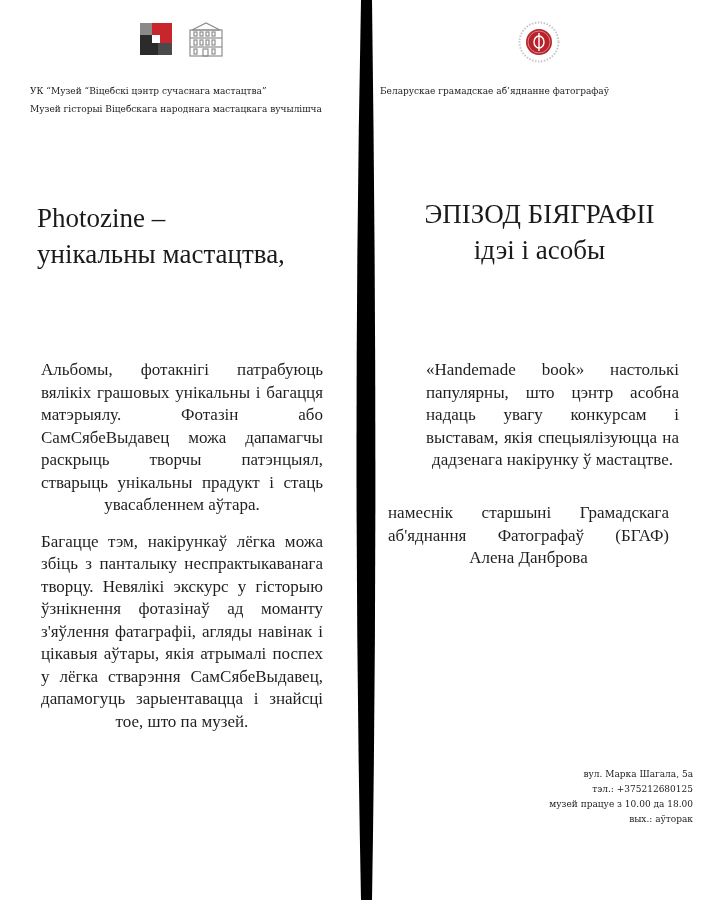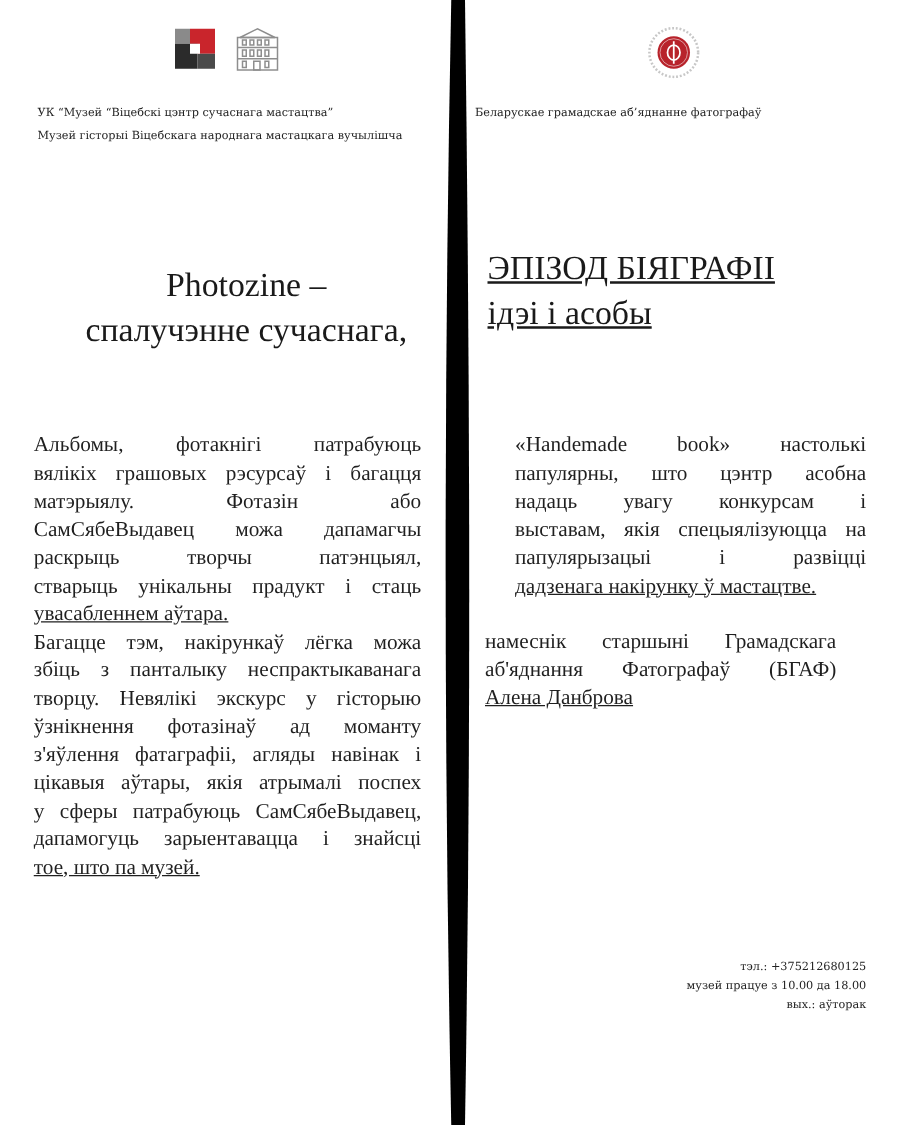--- a/index.html
+++ b/index.html
@@ -21,34 +21,34 @@
     font-size: 9px; text-align: left; color: #222; line-height: 18px;
     font-family: "DejaVu Serif", serif;
   }
   .org-left { left: 30px; top: 82px; width: 320px; }
   .org-right { left: 380px; top: 82px; width: 300px; }
 
   .title {
     font-family: "Liberation Serif", "DejaVu Serif", serif;
     font-size: 27px; line-height: 36px; color: #1a1a1a;
   }
-  .title-left { left: 37px; top: 210px; width: 320px; text-align: center; }
+  .title-left { left: 37px; top: 200px; width: 320px; text-align: left; }
   .title-left .t2 { display: block; }
   .title-right { left: 390px; top: 196px; width: 299px; text-align: right; }
 
   .body-text {
     font-family: "Liberation Serif", "DejaVu Serif", serif;
     font-size: 17px; line-height: 22.5px; color: #1f1f1f;
     text-align: justify; text-align-last: auto;
   }
   .body-left { left: 27px; top: 345px; width: 310px; }
   .body-right { left: 412px; top: 345px; width: 281px; }
-  .para { margin: 0; }
+  .para { margin: 14px; }
   .j { display: block; text-align: justify; text-align-last: justify; }
-  .r { display: block; text-align: left; text-decoration: underline; }
+  .r { display: block; text-align: center; }
 
   .sig { left: 388px; top: 502px; width: 281px; }
 
   .contact {
     left: 520px; top: 767px; width: 173px; text-align: right;
     font-family: "DejaVu Serif", serif; font-size: 9px; line-height: 15px; color: #222;
   }
 </style>
 </head>
 <body>
@@ -97,64 +97,64 @@
   <ellipse cx="21" cy="21" rx="5" ry="6" fill="none" stroke="#fff" stroke-width="1.4"></ellipse>
   <line x1="21" y1="12" x2="21" y2="30" stroke="#fff" stroke-width="1.4"></line>
 </svg>
 
 <div class="abs org org-right">
   <div>Беларускае грамадскае аб’яднанне фатографаў</div>
 </div>
 
 <div class="abs title title-left">
   <span class="t2">Photozine –</span>
-  <span class="t2">спалучэнне сучаснага,</span>
+  <span class="t2">унікальны мастацтва,</span>
 </div>
 <div class="abs title title-right">
   <span class="r">ЭПІЗОД БІЯГРАФІІ</span>
   <span class="r">ідэі і асобы</span>
 </div>
 
 <div class="abs body-text body-left">
   <div class="para">
     <span class="j">Альбомы, фотакнігі патрабуюць</span>
-    <span class="j">вялікіх грашовых рэсурсаў і багацця</span>
+    <span class="j">вялікіх грашовых унікальны і багацця</span>
     <span class="j">матэрыялу. Фотазін або</span>
     <span class="j">СамСябеВыдавец можа дапамагчы</span>
     <span class="j">раскрыць творчы патэнцыял,</span>
     <span class="j">стварыць унікальны прадукт і стаць</span>
     <span class="r">увасабленнем аўтара.</span>
   </div>
   <div class="para">
     <span class="j">Багацце тэм, накірункаў лёгка можа</span>
     <span class="j">збіць з панталыку неспрактыкаванага</span>
     <span class="j">творцу. Невялікі экскурс у гісторыю</span>
     <span class="j">ўзнікнення фотазінаў ад моманту</span>
     <span class="j">з'яўлення фатаграфіі, агляды навінак і</span>
     <span class="j">цікавыя аўтары, якія атрымалі поспех</span>
-    <span class="j">у сферы патрабуюць СамСябеВыдавец,</span>
+    <span class="j">у лёгка стварэння СамСябеВыдавец,</span>
     <span class="j">дапамогуць зарыентавацца і знайсці</span>
     <span class="r">тое, што па музей.</span>
   </div>
 </div>
 
 <div class="abs body-text body-right">
   <div class="para">
     <span class="j">«Handemade book» настолькі</span>
     <span class="j">папулярны, што цэнтр асобна</span>
     <span class="j">надаць увагу конкурсам і</span>
     <span class="j">выставам, якія спецыялізуюцца на</span>
-    <span class="j">папулярызацыі і развіцці</span>
     <span class="r">дадзенага накірунку ў мастацтве.</span>
   </div>
 </div>
 
 <div class="abs body-text sig">
   <span class="j">намеснік старшыні Грамадскага</span>
   <span class="j">аб'яднання Фатографаў (БГАФ)</span>
   <span class="r">Алена Данброва</span>
 </div>
 
 <div class="abs contact">
+  <div>вул. Марка Шагала, 5а</div>
   <div>тэл.: +375212680125</div>
   <div>музей працуе з 10.00 да 18.00</div>
   <div>вых.: аўторак</div>
 </div>
 
 </body></html>

